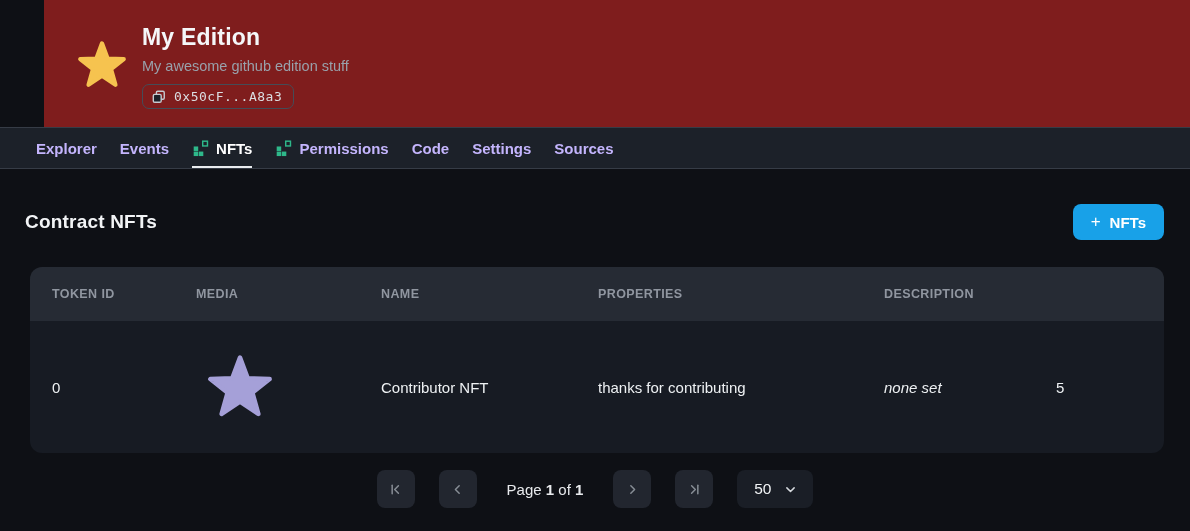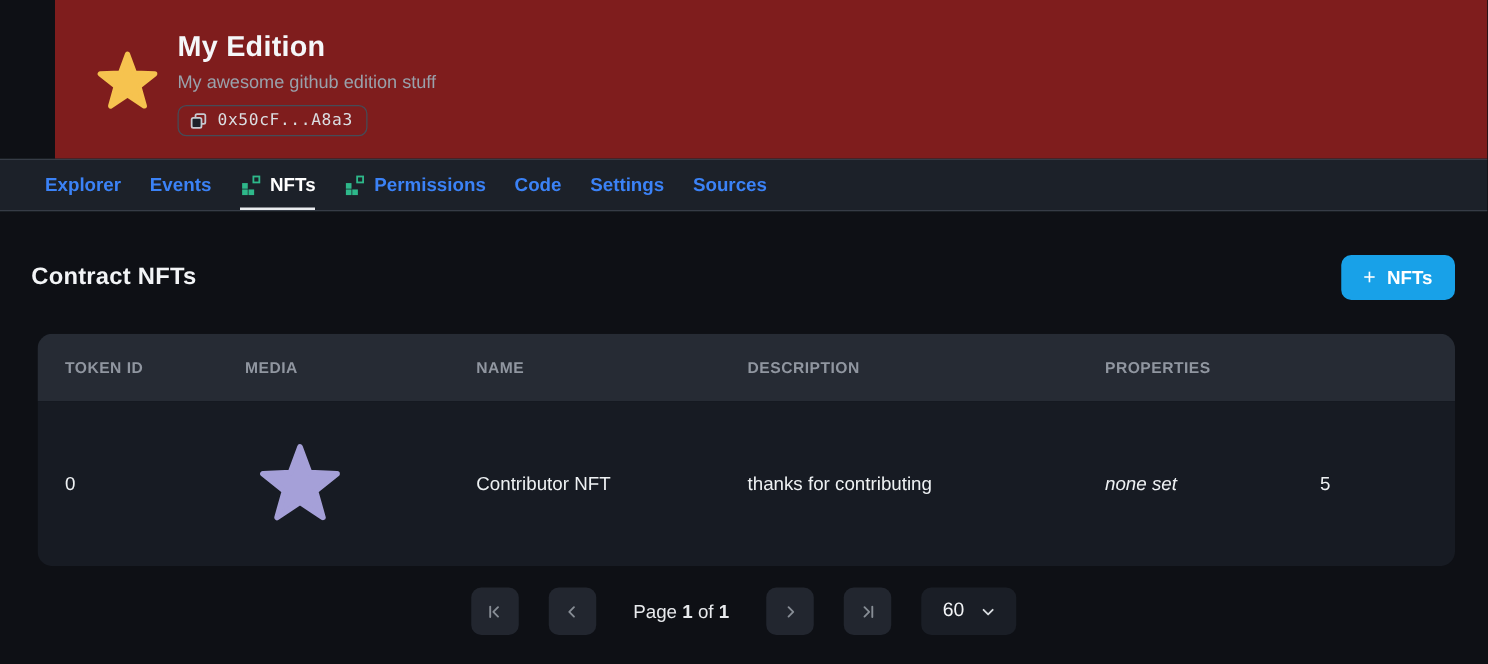--- a/index.html
+++ b/index.html
@@ -39,21 +39,21 @@
   .tabbar {
     background:#1c2129;
     border-top:1px solid #363c46;
     border-bottom:1px solid #363c46;
     height:42px;
     display:flex; align-items:stretch;
     padding-left:36px; gap:23px;
   }
   .tab {
     display:flex; align-items:center; gap:7px;
-    font-size:15px; font-weight:bold; color:#3b82f6;
+    font-size:15px; font-weight:bold; color:#c4b5fd;
     border-bottom:2px solid transparent;
     padding-top:2px; cursor:pointer; white-space:nowrap;
   }
   .tab.active { color:#ffffff; border-bottom-color:#e9ecef; }
   .tab .ext-ic { display:block; }
   
   .content { padding-top:35px; }
   .heading-row {
     display:flex; justify-content:space-between; align-items:center;
     margin:0 26px 0 25px; height:36px;
@@ -169,22 +169,22 @@
       <span class="mint-plus">+</span>
       <span>NFTs</span>
     </button>
   </div>
 
   <section class="nft-table">
     <div class="t-head">
       <div>TOKEN ID</div>
       <div>MEDIA</div>
       <div>NAME</div>
+      <div>PROPERTIES</div>
       <div>DESCRIPTION</div>
-      <div>PROPERTIES</div>
     </div>
     <div class="t-row">
       <div>0</div>
       <div class="cell-media">
         <svg class="media-star" viewBox="0 0 24 24">
           <polygon points="12,1.6 14.7,8.88 22.46,9.2 16.37,14.02 18.47,21.5 12,17.2 5.53,21.5 7.63,14.02 1.54,9.2 9.3,8.88" fill="#a5a0d8" stroke="#a5a0d8" stroke-width="1.6" stroke-linejoin="round"></polygon>
         </svg>
       </div>
       <div>Contributor NFT</div>
       <div>thanks for contributing</div>
@@ -214,19 +214,19 @@
         <polyline points="7,4.5 11.5,9 7,13.5" fill="none" stroke="#878d95" stroke-width="1.8" stroke-linecap="round" stroke-linejoin="round"></polyline>
       </svg>
     </button>
     <button class="pg-btn">
       <svg width="15" height="15" viewBox="0 0 18 18">
         <polyline points="5.5,4.5 10,9 5.5,13.5" fill="none" stroke="#878d95" stroke-width="1.8" stroke-linecap="round" stroke-linejoin="round"></polyline>
         <line x1="13" y1="4" x2="13" y2="14" stroke="#878d95" stroke-width="1.8" stroke-linecap="round"></line>
       </svg>
     </button>
     <div class="pg-select">
-      <span>60</span>
+      <span>50</span>
       <svg width="13" height="13" viewBox="0 0 16 16">
         <polyline points="3.5,6 8,10.5 12.5,6" fill="none" stroke="#d6dade" stroke-width="1.8" stroke-linecap="round" stroke-linejoin="round"></polyline>
       </svg>
     </div>
   </div>
 </main>
 
 </body></html>

